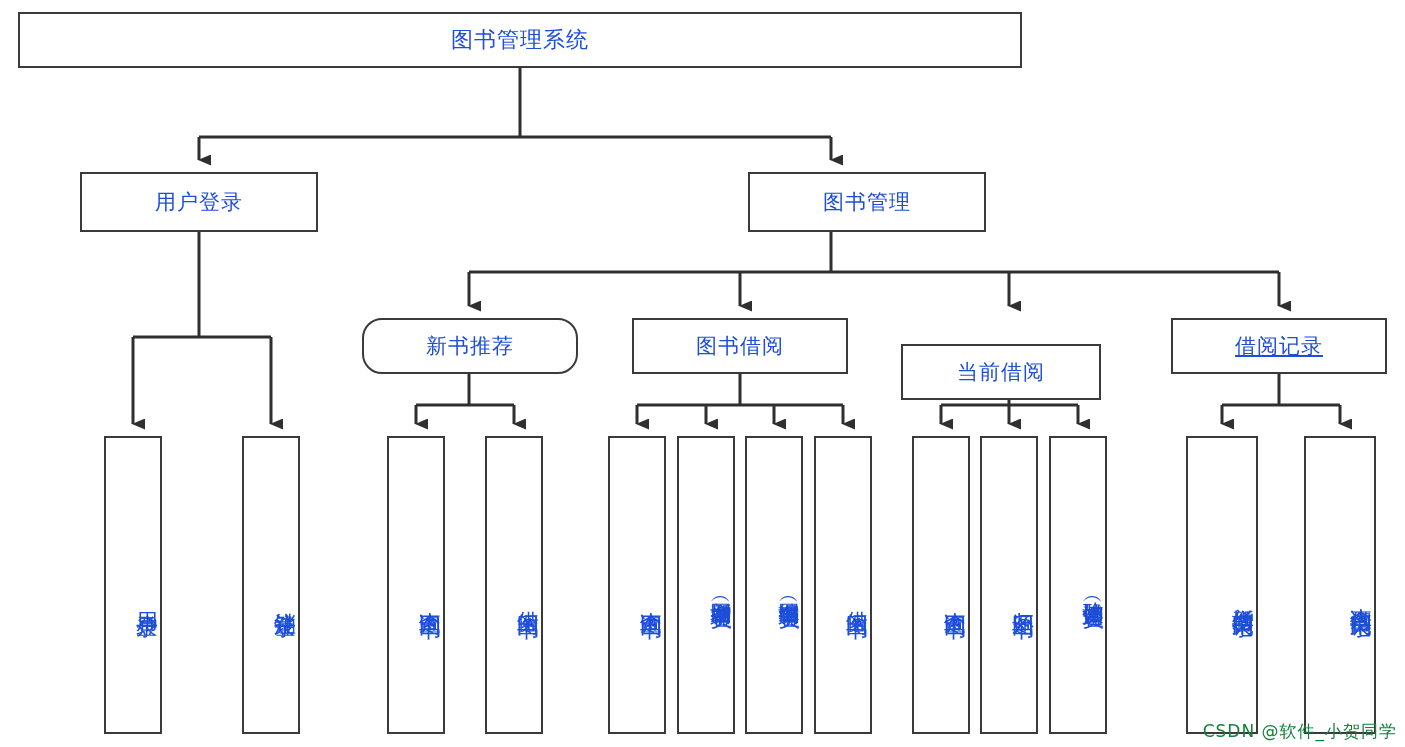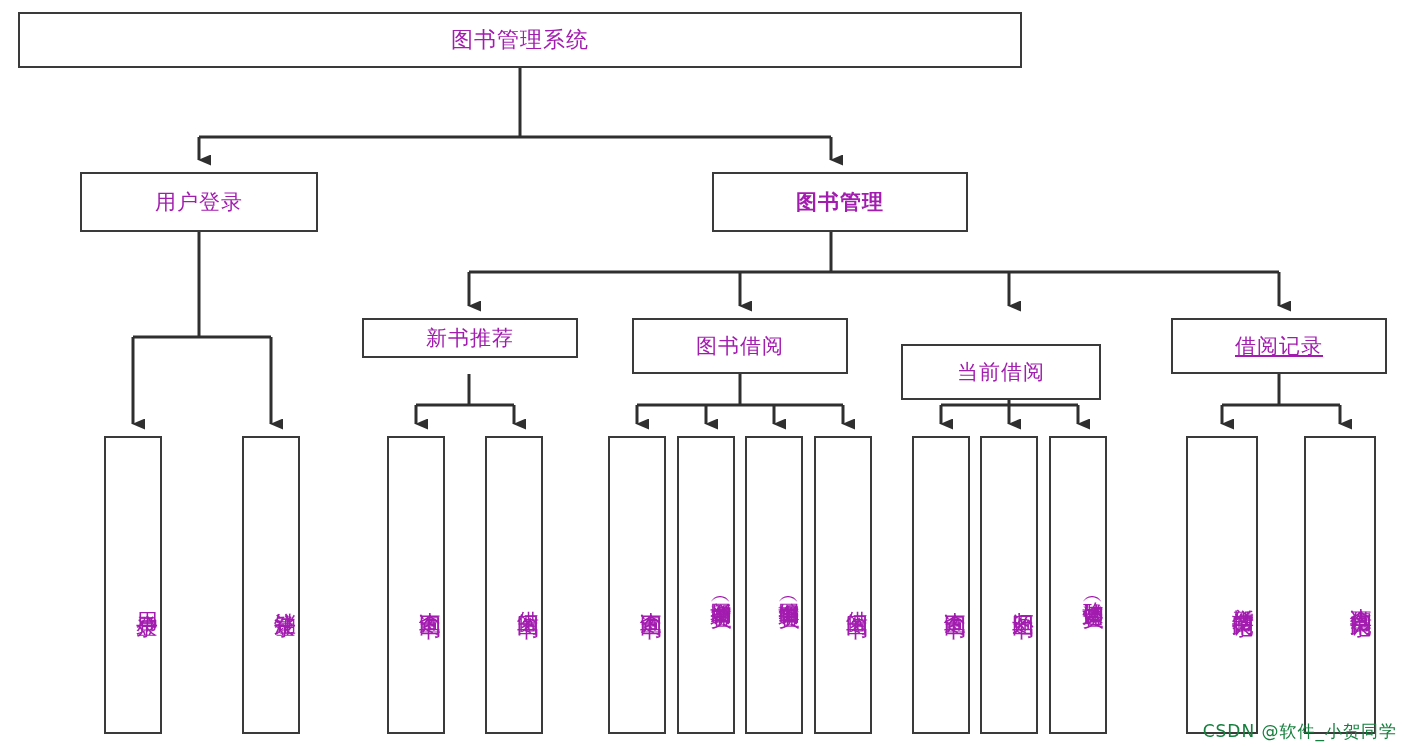--- a/index.html
+++ b/index.html
@@ -13,21 +13,21 @@
   svg.wires{position:absolute;left:0;top:0;width:1405px;height:747px;pointer-events:none;}
 
   .node{
     position:absolute;
     box-sizing:border-box;
     background:#ffffff;
     border:2px solid #3a3a3a;
     display:flex;
     align-items:center;
     justify-content:center;
-    color:#a21caf;
+    color:#1d4ed8;
   }
   .node.horiz{font-size:21px;letter-spacing:1px;}
   .node.root{font-size:22px;}
 
   .node.vert{
     writing-mode:vertical-rl;
     text-orientation:upright;
     font-size:22px;
     line-height:1.18;
     letter-spacing:2px;
@@ -100,23 +100,23 @@
       <path d="M1279,374 L1279,405"></path>
       <path d="M1222,405 L1340,405"></path>
       <path d="M1222,405 L1222,424" marker-end="url(#ah)"></path>
       <path d="M1340,405 L1340,424" marker-end="url(#ah)"></path>
     </g>
   </svg>
 
   <div class="node horiz root" style="left:18px;top:12px;width:1004px;height:56px;">图书管理系统</div>
 
   <div class="node horiz" style="left:80px;top:172px;width:238px;height:60px;">用户登录</div>
-  <div class="node horiz" style="left:712px;top:172px;width:256px;height:60px;font-weight:bold;">图书管理</div>
+  <div class="node horiz" style="left:748px;top:172px;width:238px;height:60px;">图书管理</div>
 
-  <div class="node horiz" style="left:362px;top:318px;width:216px;height:40px;">新书推荐</div>
+  <div class="node horiz" style="left:362px;top:318px;width:216px;height:56px;border-radius:20px;">新书推荐</div>
   <div class="node horiz" style="left:632px;top:318px;width:216px;height:56px;">图书借阅</div>
   <div class="node horiz" style="left:901px;top:318px;width:200px;height:56px;margin-top:26px;">当前借阅</div>
   <div class="node horiz" style="left:1171px;top:318px;width:216px;height:56px;text-decoration:underline;">借阅记录</div>
 
   <div class="node vert" style="left:104px;top:436px;width:58px;height:298px;">用户登录</div>
   <div class="node vert" style="left:242px;top:436px;width:58px;height:298px;">注销登录</div>
 
   <div class="node vert" style="left:387px;top:436px;width:58px;height:298px;">查询图书</div>
   <div class="node vert" style="left:485px;top:436px;width:58px;height:298px;">借阅图书</div>
 

